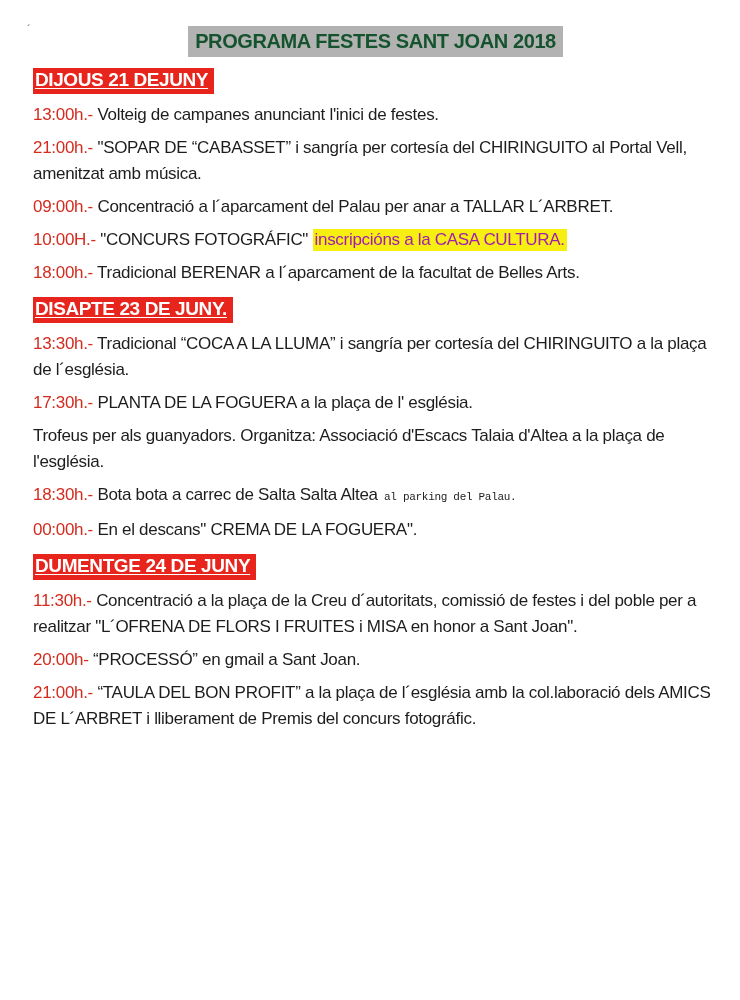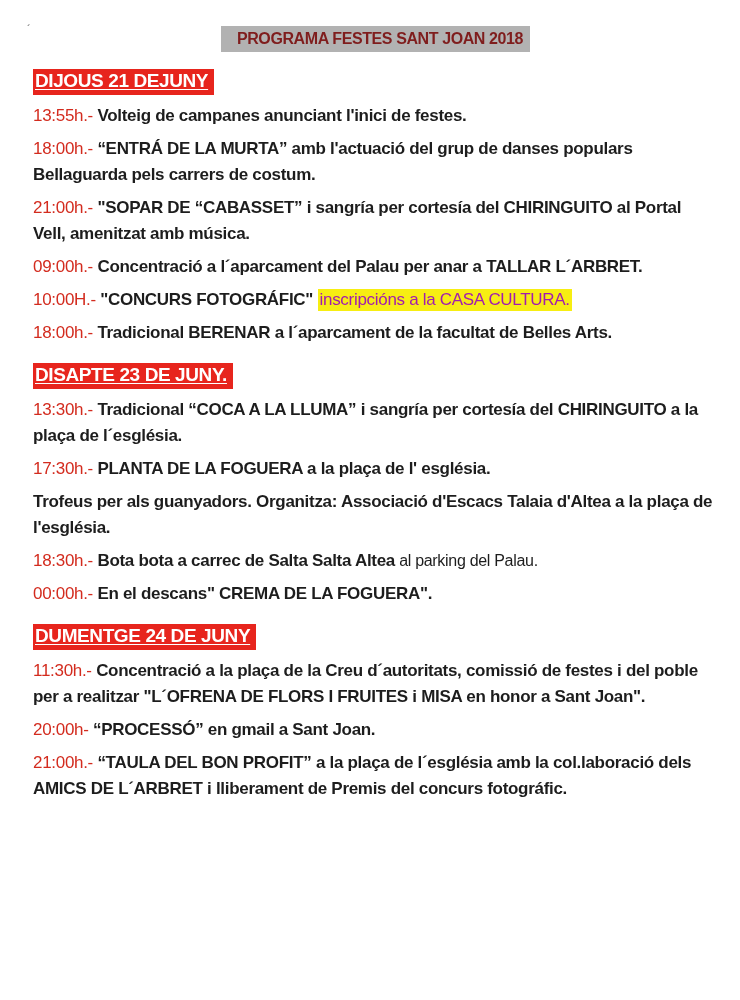--- a/index.html
+++ b/index.html
@@ -24,75 +24,74 @@
     color: #555;
     line-height: 1;
   }
   .title-wrap {
     text-align: center;
     margin: 2px 0 10px 0;
   }
   .title {
     display: inline-block;
     background: var(--title-bg, #b2b2b2);
-    color: #7f1d1d;
-    font-size: 16px;
+    color: #14532d;
+    font-size: 20px;
     font-weight: 700;
     letter-spacing: -0.4px;
-    padding: 3px 7px 4px 16px;
+    padding: 3px 7px 4px 7px;
     line-height: 1.2;
   }
   .day-header-row { margin: 11px 0 8px 0; }
   .day-header {
     display: inline-block;
     background: var(--header-bg, #e7251d);
     color: var(--header-text, #ffffff);
     font-size: 19px;
     font-weight: 700;
     letter-spacing: -0.4px;
     text-decoration: underline;
     text-underline-offset: 2px;
     padding: 1px 6px 3px 2px;
     line-height: 1.15;
-    margin-top: 6px;
   }
   .event {
     font-size: 17px;
     line-height: 26px;
     letter-spacing: -0.3px;
     margin: 6px 0 7px 0;
     max-width: 692px;
   }
   .seg-time {
     color: var(--time, #d32b1e);
     white-space: pre;
   }
-  .seg-plain { color: var(--body-text, #1d1d1d); font-weight: bold; }
+  .seg-plain { color: var(--body-text, #1d1d1d); }
   .seg-highlight {
     background: var(--highlight-bg, #f7ee12);
     color: #a21caf;
     padding: 1px 2px 2px 2px;
   }
   .seg-small {
     color: var(--body-text, #1d1d1d);
-    font-size: 16px;
+    font-size: 11px;
+    font-family: Liberation Mono, monospace;
   }
 </style>
 </head>
 <body>
 
 <div class="page">
   <span class="corner-mark">´</span>
   <div class="title-wrap">
     <h1 class="title">PROGRAMA FESTES SANT JOAN 2018</h1>
   </div>
   <main id="program">
       <div class="day-header-row"><span class="day-header">DIJOUS 21 DEJUNY</span></div>
-      <p class="event"><span class="seg-time">13:55h.-</span><span class="seg-plain"> Volteig de campanes anunciant l'inici de festes.</span></p>
-      <p class="event"><span class="seg-time">18:00h.-</span><span class="seg-plain"> “ENTRÁ DE LA MURTA” amb l'actuació del grup de danses populars Bellaguarda pels carrers de costum.</span></p>
+      <p class="event"><span class="seg-time">13:00h.-</span><span class="seg-plain"> Volteig de campanes anunciant l'inici de festes.</span></p>
       <p class="event"><span class="seg-time">21:00h.-</span><span class="seg-plain"> "SOPAR DE “CABASSET” i sangría per cortesía del CHIRINGUITO al Portal Vell, amenitzat amb música.</span></p>
       <p class="event"><span class="seg-time">09:00h.-</span><span class="seg-plain"> Concentració a l´aparcament del Palau per anar a TALLAR L´ARBRET.</span></p>
       <p class="event"><span class="seg-time">10:00H.-</span><span class="seg-plain"> "CONCURS FOTOGRÁFIC" </span><span class="seg-highlight">inscripcións a la CASA CULTURA.</span></p>
       <p class="event"><span class="seg-time">18:00h.-</span><span class="seg-plain"> Tradicional BERENAR a l´aparcament de la facultat de Belles Arts.</span></p>
       <div class="day-header-row"><span class="day-header">DISAPTE 23 DE JUNY.</span></div>
       <p class="event"><span class="seg-time">13:30h.-</span><span class="seg-plain"> Tradicional “COCA A LA LLUMA” i sangría per cortesía del CHIRINGUITO a la plaça de l´església.</span></p>
       <p class="event"><span class="seg-time">17:30h.-</span><span class="seg-plain"> PLANTA DE LA FOGUERA a la plaça de l' església.</span></p>
       <p class="event"><span class="seg-plain">Trofeus per als guanyadors. Organitza: Associació d'Escacs Talaia d'Altea a la plaça de l'església.</span></p>
       <p class="event"><span class="seg-time">18:30h.-</span><span class="seg-plain"> Bota bota a carrec de Salta Salta Altea</span><span class="seg-small"> al parking del Palau.</span></p>
       <p class="event"><span class="seg-time">00:00h.-</span><span class="seg-plain"> En el descans" CREMA DE LA FOGUERA".</span></p>

